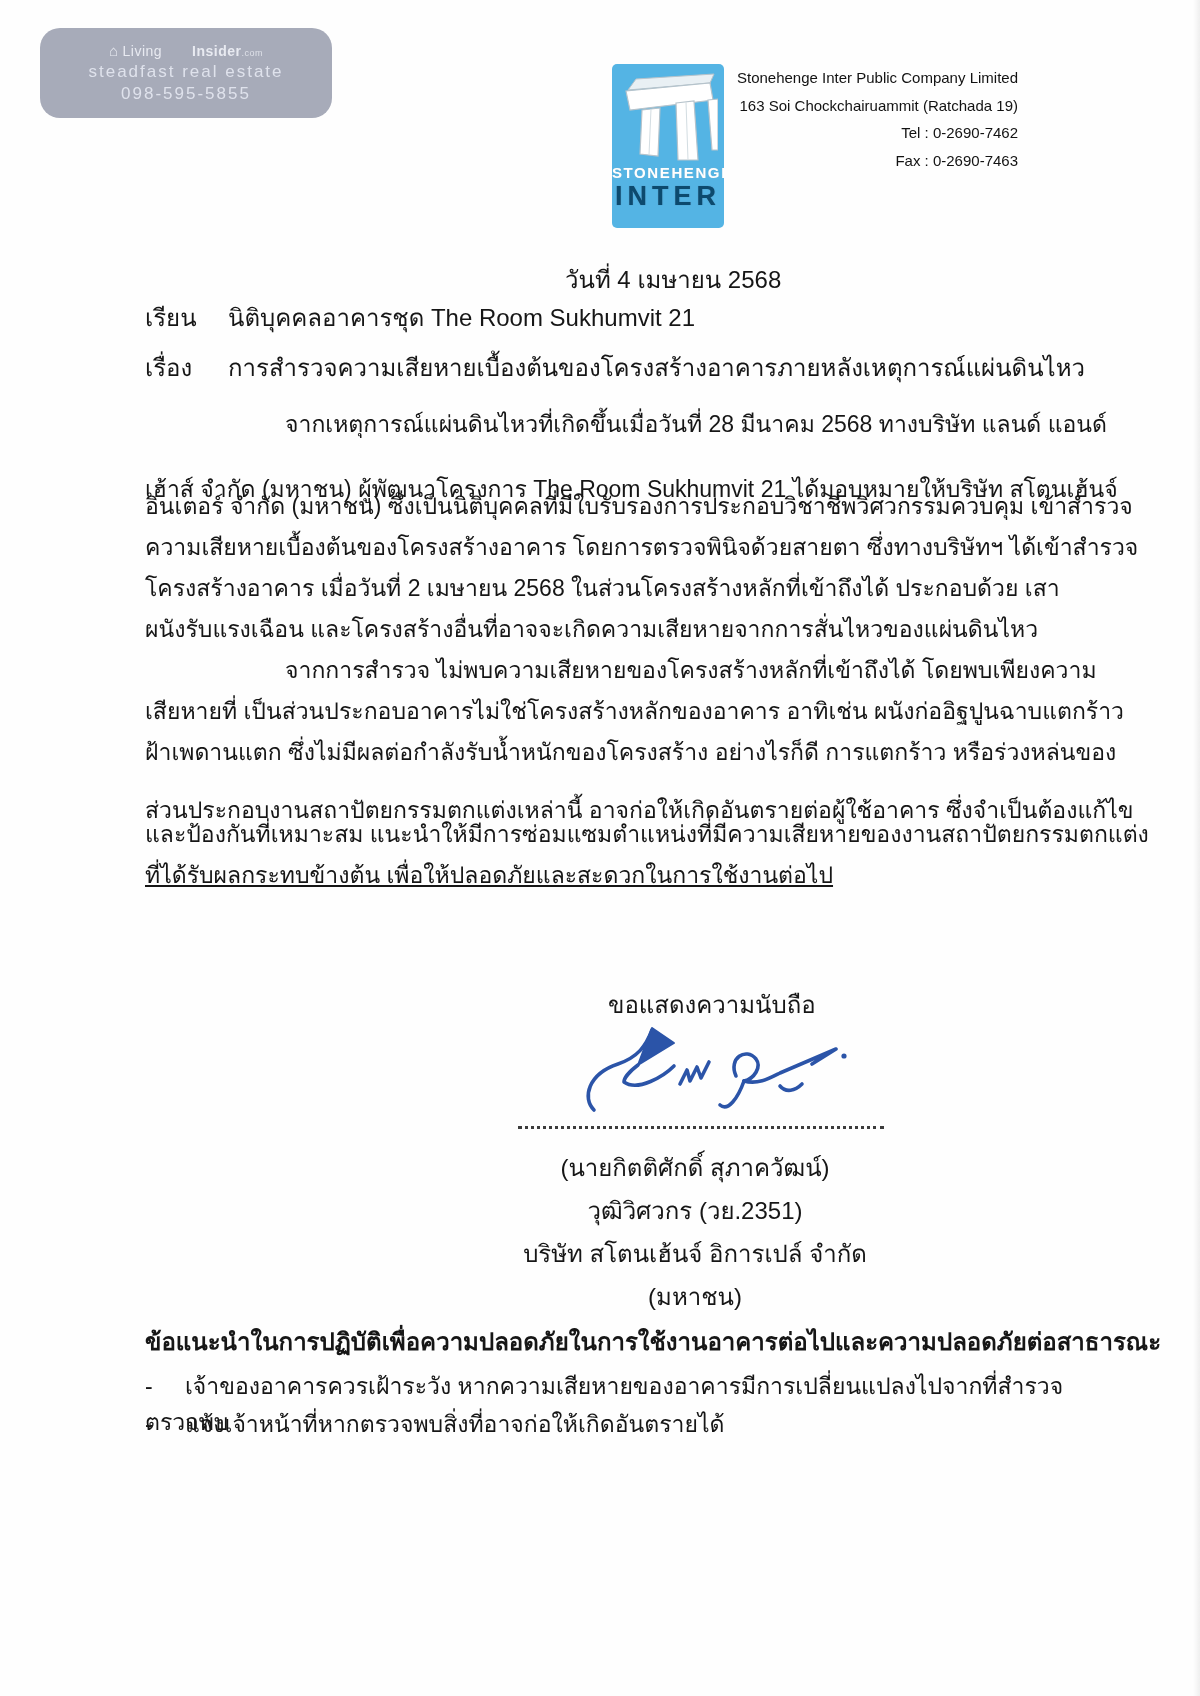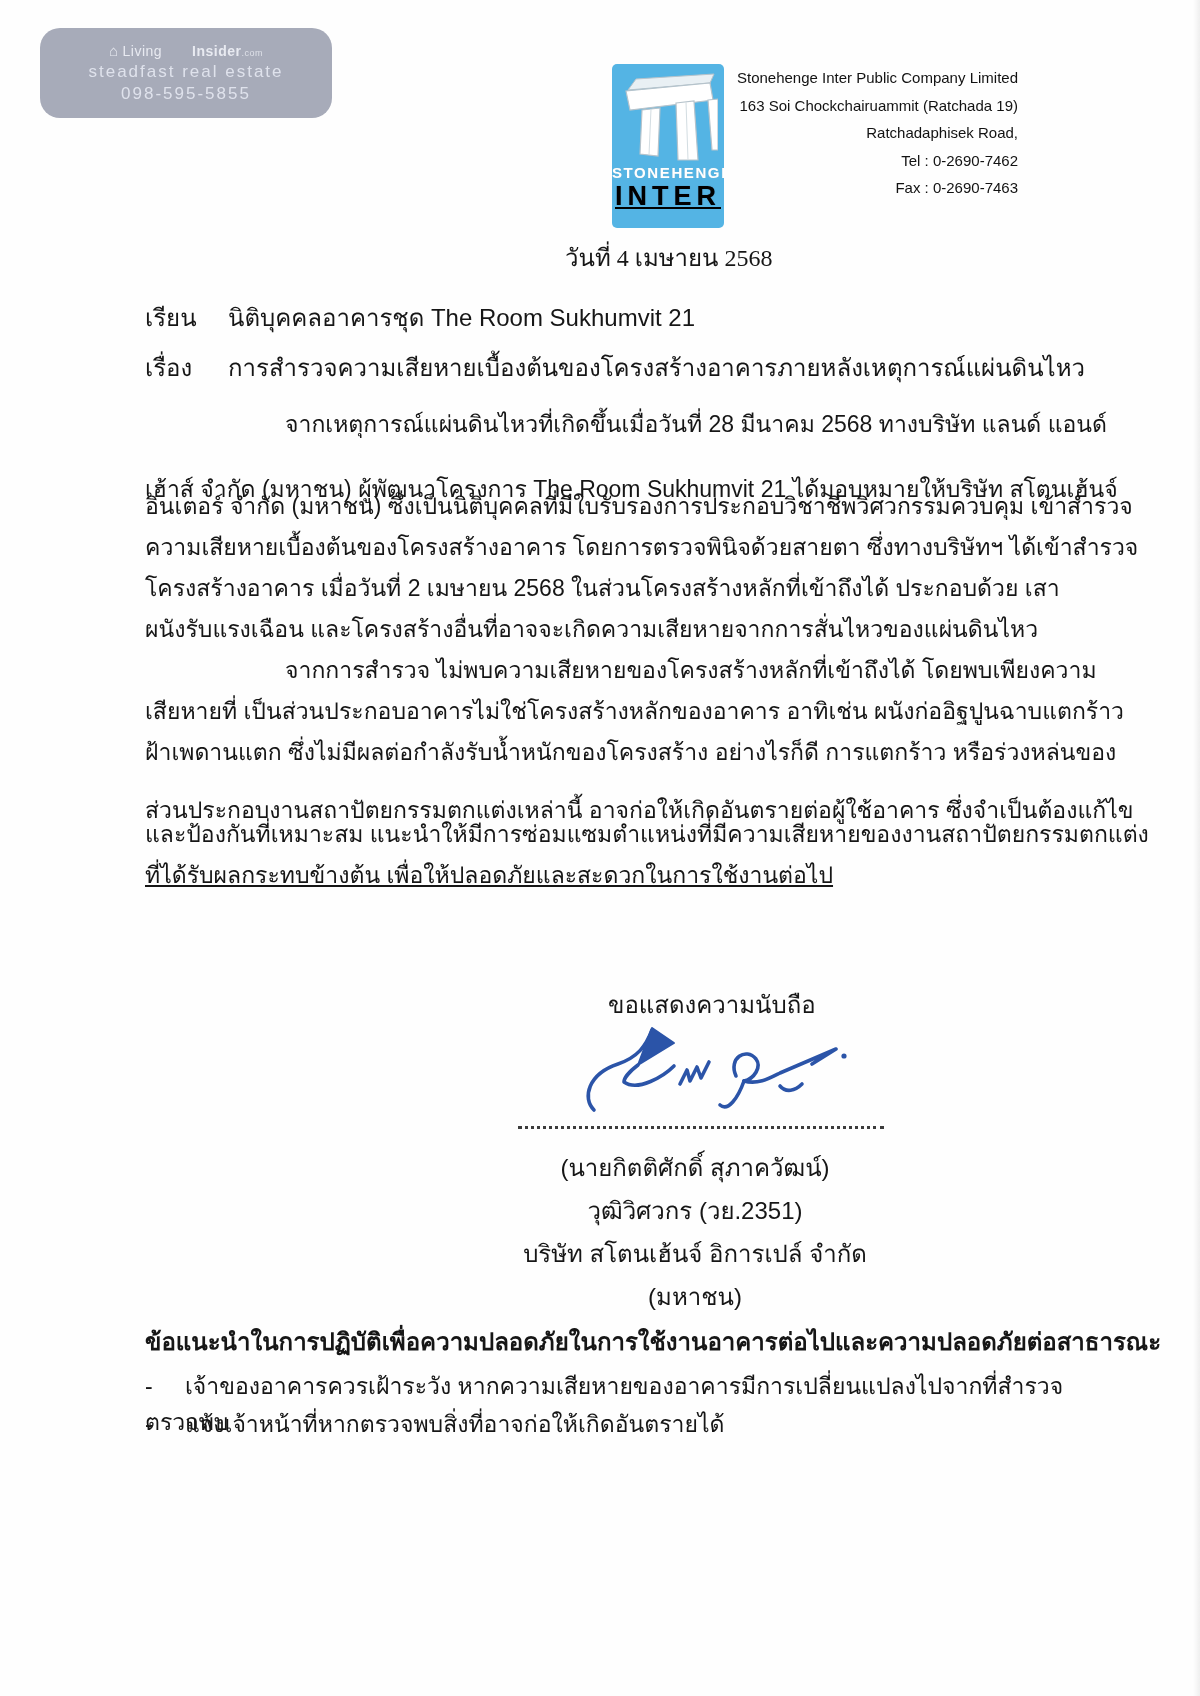--- a/index.html
+++ b/index.html
@@ -25,30 +25,30 @@
   .logo {
     position:absolute; left:612px; top:64px; width:112px; height:164px;
     background:#54b4e4; border-radius:5px; text-align:center; overflow:hidden;
   }
   .logo svg { display:block; margin:6px auto 0 auto; }
   .logo-stonehenge {
     font-size:15px; font-weight:bold; letter-spacing:1.6px; color:#ffffff;
     text-shadow:0 0 1px #8fb4c9; margin-top:2px;
   }
   .logo-inter {
-    font-size:27px; font-weight:bold; letter-spacing:5px; color:#000000;
-    margin-top:0px; text-shadow:0 0 1px #4d7ba0;text-decoration:underline;
+    font-size:27px; font-weight:bold; letter-spacing:5px; color:#0c4a6e;
+    margin-top:0px; text-shadow:0 0 1px #4d7ba0;
   }
   
   .company {
     position:absolute; top:64px; right:182px; text-align:right;
     font-size:15px; line-height:27.5px; color:#121212;
   }
   
-  .date-line { position:absolute; left:565px; top:238px; font-size:24px;font-family:Liberation Serif, serif; }
+  .date-line { position:absolute; left:565px; top:260px; font-size:24px; }
   .row-label { position:absolute; left:145px; font-size:24px; }
   .row-value { position:absolute; left:228px; font-size:24px; }
   .body-line { position:absolute; left:145px; width:930px; font-size:23px; white-space:nowrap; }
   .indent { padding-left:140px; }
   .closing { position:absolute; left:608px; top:985px; font-size:24px; }
   .sig-svg { position:absolute; left:578px; top:1018px; }
   .sig-dots { position:absolute; left:518px; top:1126px; width:366px; height:0;
               border-top:3.5px dotted #3c3c3c; }
   .sig-block { position:absolute; left:500px; top:1146px; width:390px;
                text-align:center; font-size:24px; line-height:43px; }
@@ -83,21 +83,20 @@
       <line x1="68" y1="32" x2="70" y2="90" stroke="#d3dde2" stroke-width="1"></line>
       <polygon points="90,30 100,29 100,80 94,80" fill="#ffffff" stroke="#b6c3cb" stroke-width="1.2"></polygon>
     </svg>
     <div class="logo-stonehenge">STONEHENGE</div>
     <div class="logo-inter">INTER</div>
   </div>
 
   <div class="company">
     <div>Stonehenge Inter Public Company Limited</div>
     <div>163 Soi Chockchairuammit (Ratchada 19)</div>
-    <div>Ratchadaphisek Road,</div>
     <div>Tel : 0-2690-7462</div>
     <div>Fax : 0-2690-7463</div>
   </div>
 
   <div class="date-line">วันที่ 4 เมษายน 2568</div>
 
   <div class="row-label" style="top:298px;">เรียน</div>
   <div class="row-value" style="top:298px;">นิติบุคคลอาคารชุด The Room Sukhumvit 21</div>
   <div class="row-label" style="top:348px;">เรื่อง</div>
   <div class="row-value" style="top:348px;">การสำรวจความเสียหายเบื้องต้นของโครงสร้างอาคารภายหลังเหตุการณ์แผ่นดินไหว</div>

